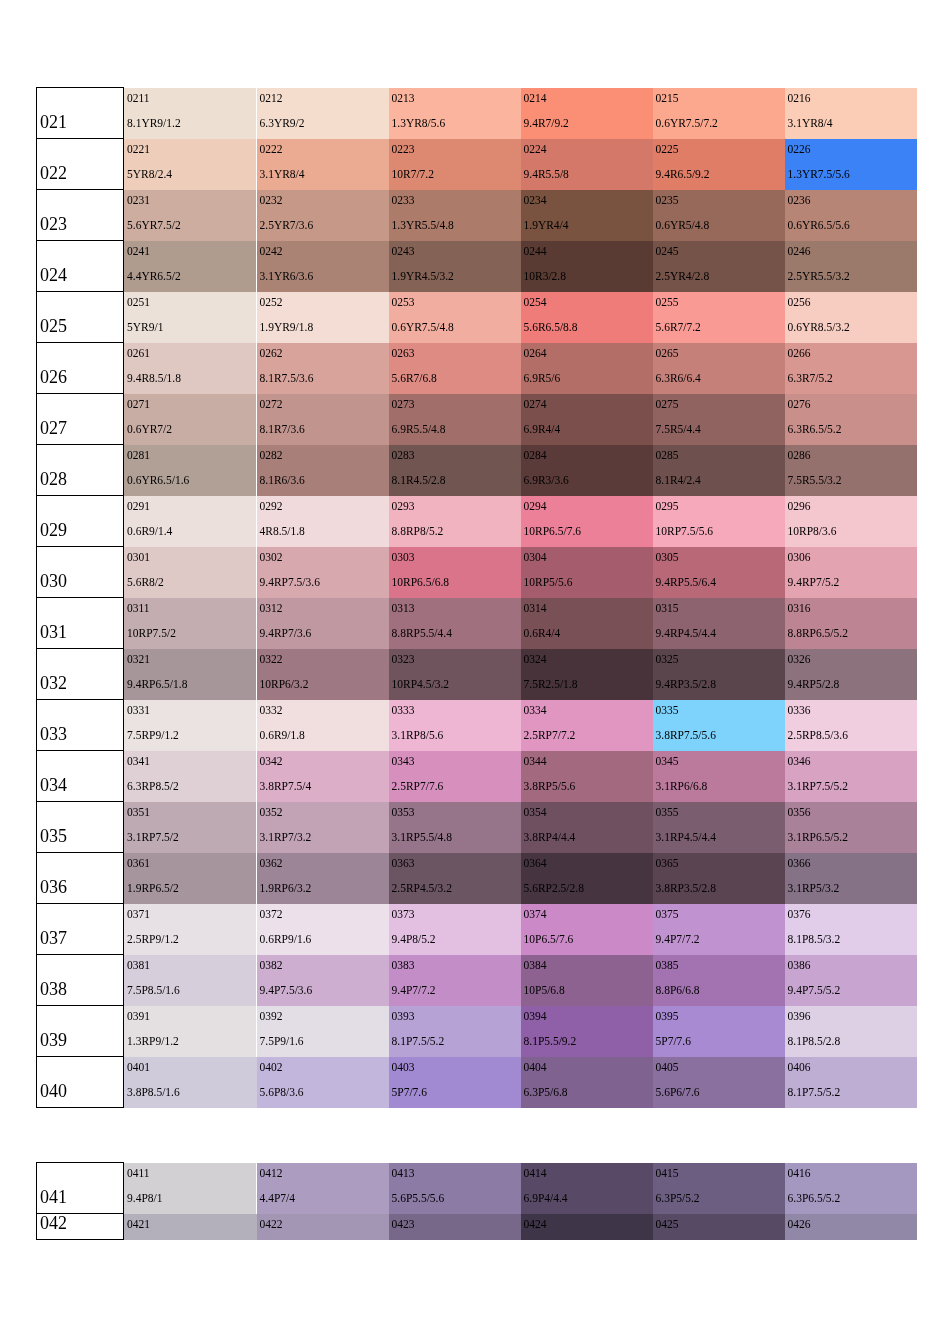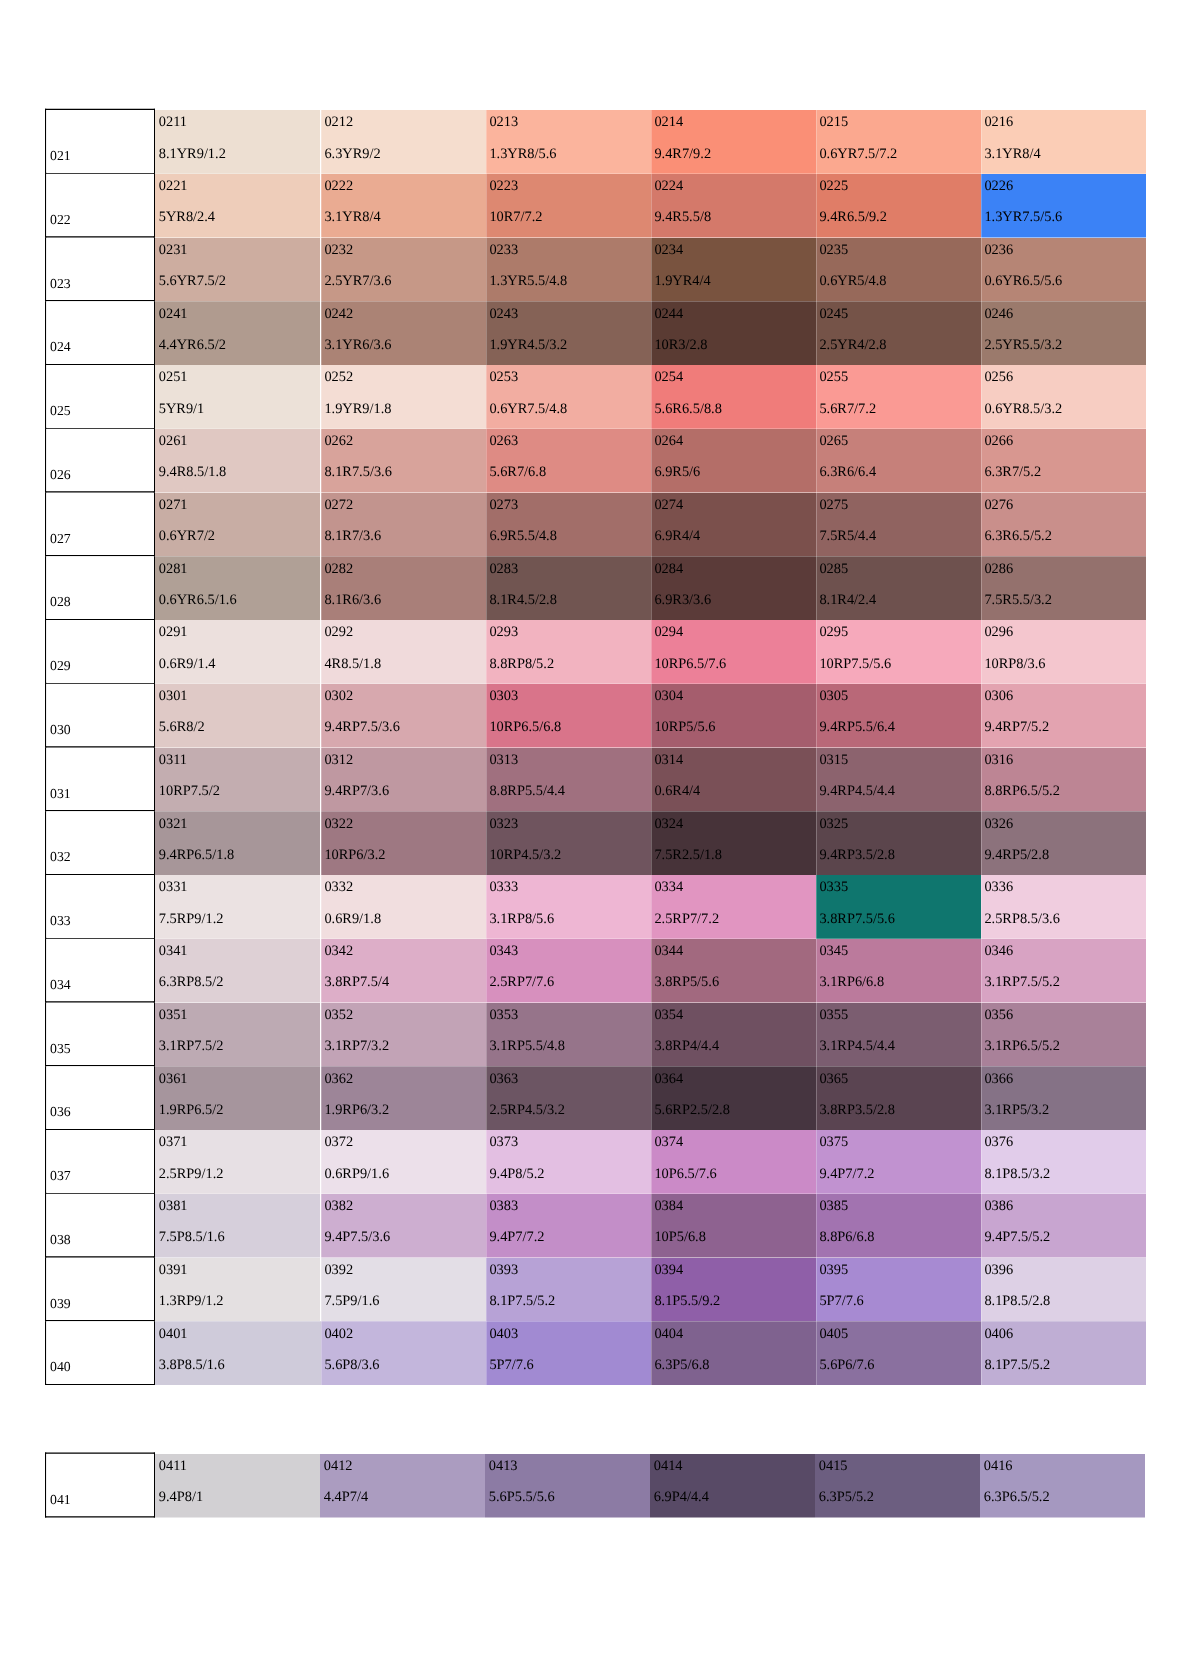--- a/index.html
+++ b/index.html
@@ -44,21 +44,21 @@
     margin: 0;
     vertical-align: top;
   }
 
   
   td.idx {
     width: 86px;
     background: #ffffff;
     border: 1px solid #000000;
     position: relative;
-    font-size: 11px;
+    font-size: 18px;
     color: #000000;
     line-height: 1;
   }
   td.idx .idx-label {
     position: absolute;
     left: 3px;
     bottom: 7px;
     white-space: nowrap;
   }
   
@@ -478,21 +478,21 @@
               <span class="munsell">0.6R9/1.8</span>
             </td>
             <td class="sw" style="background-color: rgb(238, 182, 211);">
               <span class="code">0333</span>
               <span class="munsell">3.1RP8/5.6</span>
             </td>
             <td class="sw" style="background-color: rgb(225, 149, 193);">
               <span class="code">0334</span>
               <span class="munsell">2.5RP7/7.2</span>
             </td>
-            <td class="sw" style="background-color: #0f766e; margin-left: 46px;">
+            <td class="sw" style="background-color: #7dd3fc; margin-left: 46px;">
               <span class="code">0335</span>
               <span class="munsell">3.8RP7.5/5.6</span>
             </td>
             <td class="sw" style="background-color: rgb(240, 205, 223);">
               <span class="code">0336</span>
               <span class="munsell">2.5RP8.5/3.6</span>
             </td>
           </tr>
           <tr class="full">
             <td class="idx">
@@ -727,17 +727,40 @@
             </td>
             <td class="sw" style="background-color: rgb(108, 94, 128);">
               <span class="code">0415</span>
               <span class="munsell">6.3P5/5.2</span>
             </td>
             <td class="sw" style="background-color: rgb(165, 152, 192);">
               <span class="code">0416</span>
               <span class="munsell">6.3P6.5/5.2</span>
             </td>
           </tr>
+          <tr class="halfbot">
+            <td class="idx">
+              <span class="idx-label">042</span>
+            </td>
+            <td class="sw" style="background-color: rgb(180, 176, 187);">
+              <span class="code">0421</span>
+            </td>
+            <td class="sw" style="background-color: rgb(163, 150, 180);">
+              <span class="code">0422</span>
+            </td>
+            <td class="sw" style="background-color: rgb(119, 104, 138);">
+              <span class="code">0423</span>
+            </td>
+            <td class="sw" style="background-color: rgb(63, 53, 73);">
+              <span class="code">0424</span>
+            </td>
+            <td class="sw" style="background-color: rgb(87, 74, 100);">
+              <span class="code">0425</span>
+            </td>
+            <td class="sw" style="background-color: rgb(145, 135, 166);">
+              <span class="code">0426</span>
+            </td>
+          </tr>
         </tbody>
     </table>
   </div>
 
 </div>
 
 </body></html>

